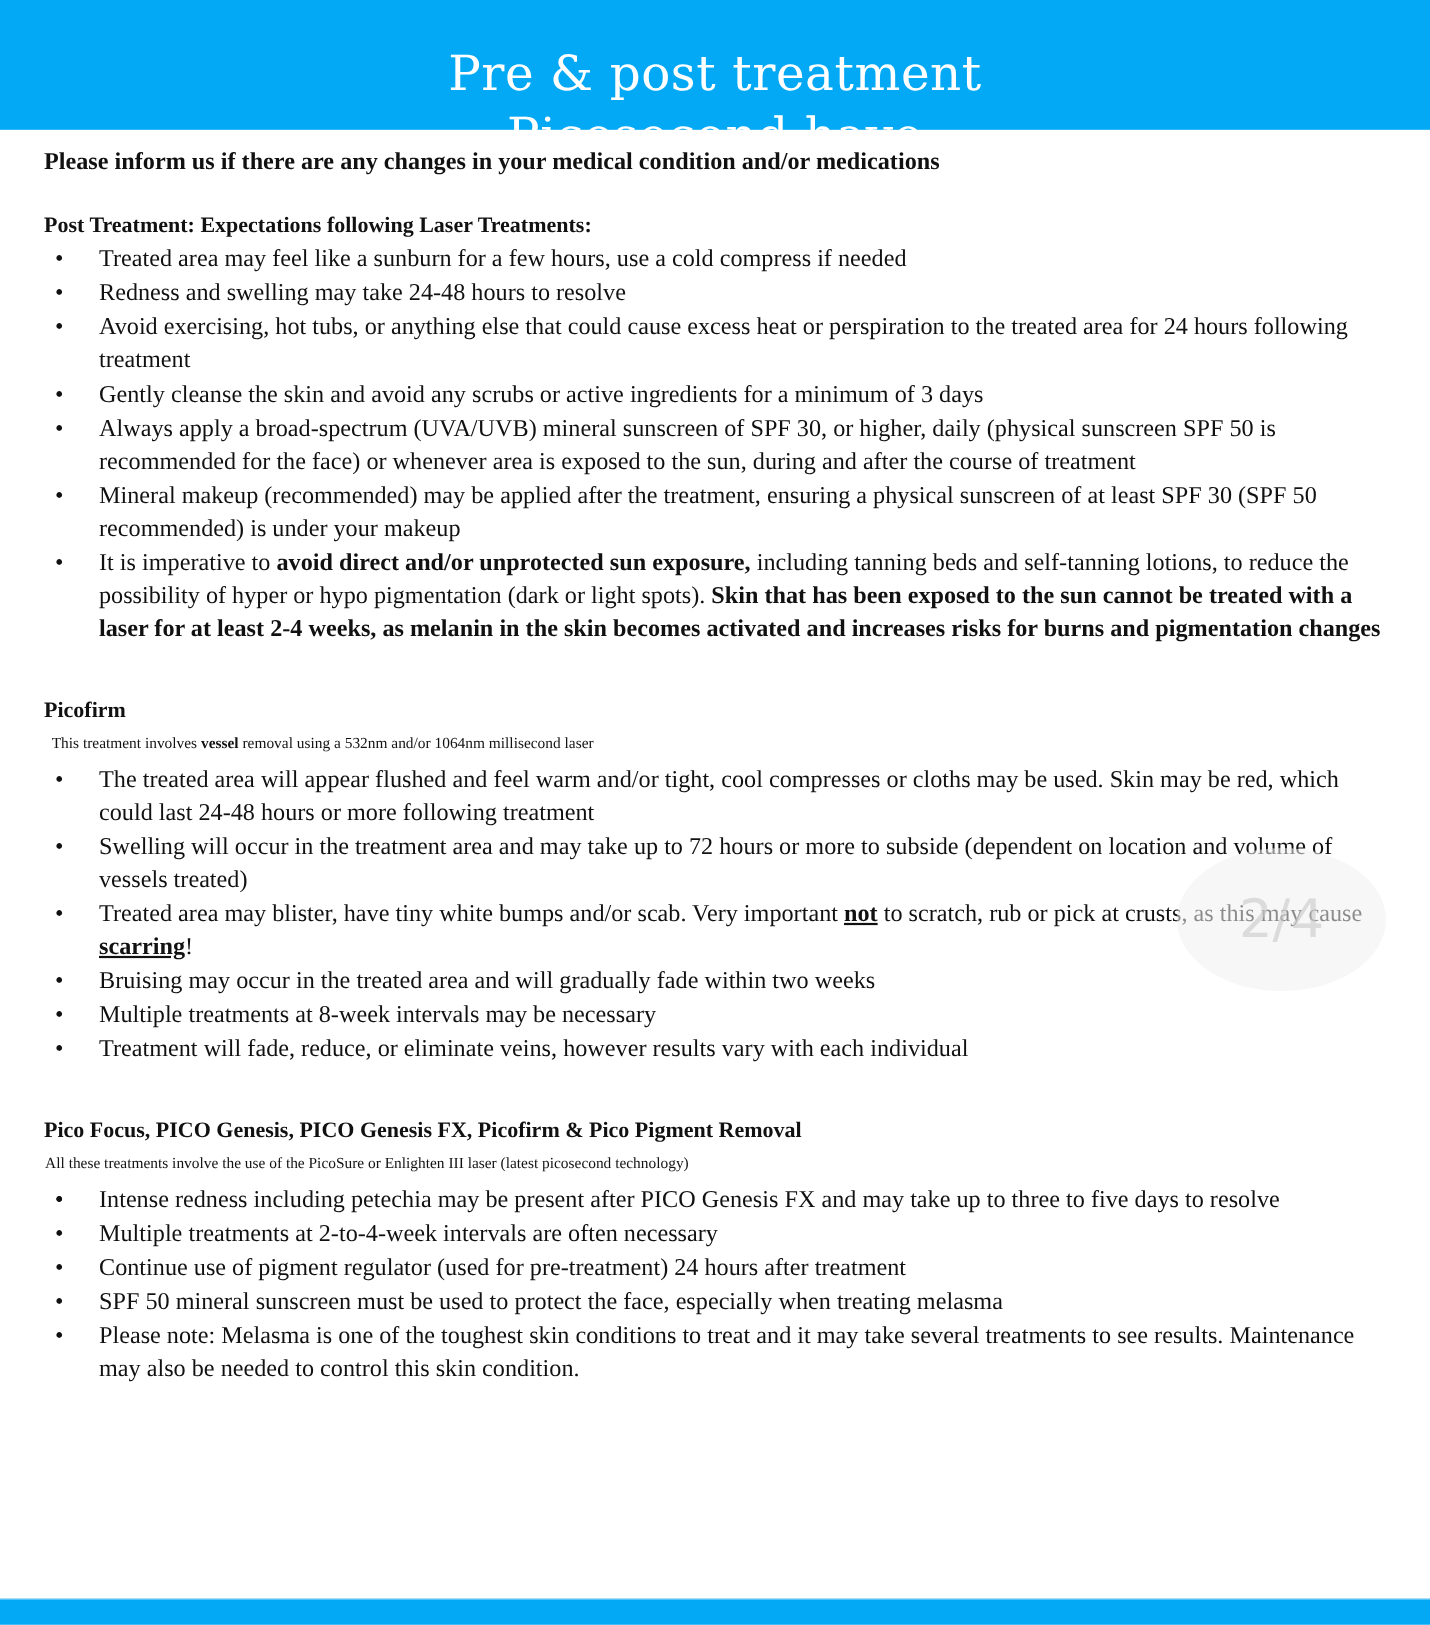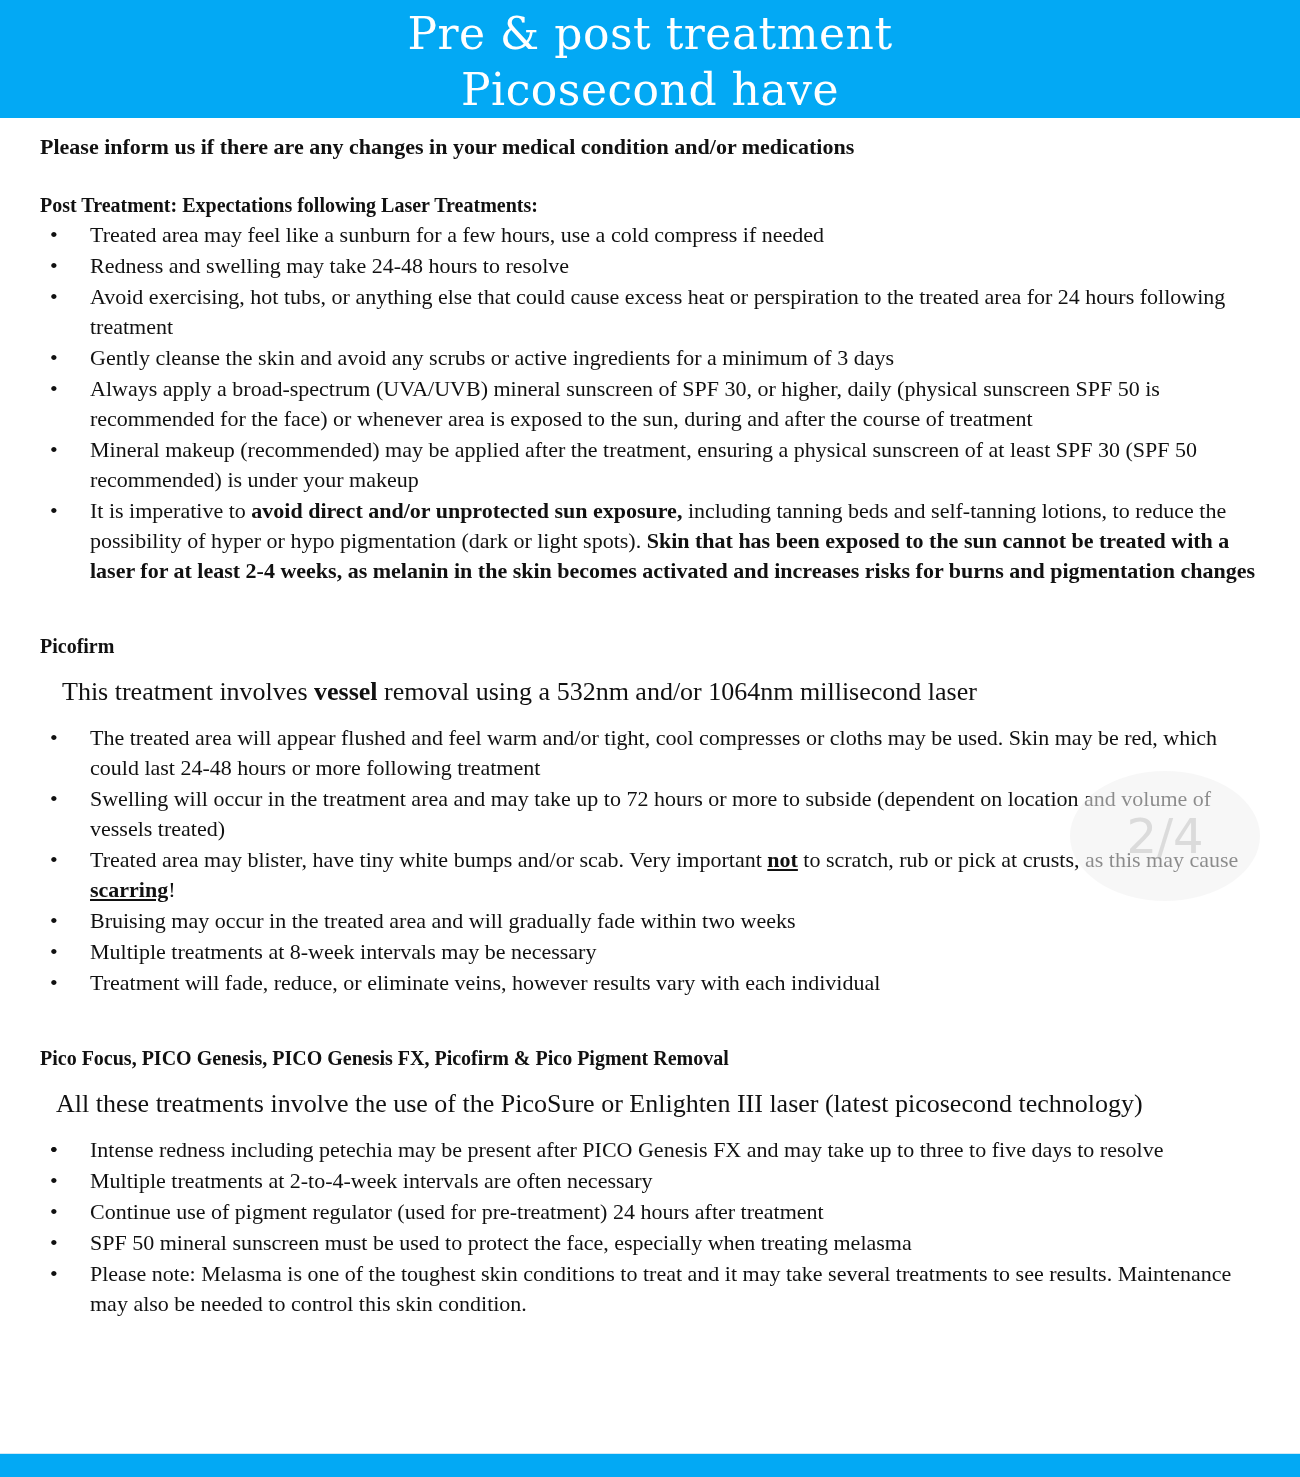--- a/index.html
+++ b/index.html
@@ -1,23 +1,23 @@
 <!DOCTYPE html>
 <html><head>
 <meta charset="utf-8">
 <style>
   html, body { margin: 0; padding: 0; }
   body { width: 1300px; height: 1477px; background: #ffffff; position: relative; overflow: hidden; font-family: "Liberation Serif", "DejaVu Serif", serif; color: #111; }
   .header { position: absolute; left: 0; top: 0; width: 1300px; height: 118px; background: #03A9F4; color: #fff; text-align: center; }
   .header .line { font-family: "DejaVu Serif", "Liberation Serif", serif; font-size: 44px; line-height: 56px; letter-spacing: 0.5px; }
-  .header .line1 { padding-top: 6px; }
+  .header .line1 { padding-top: 6px; margin-top: 34px; }
   .content { position: absolute; left: 40px; top: 130px; width: 1230px; }
   .notice { font-weight: bold; font-size: 22px; line-height: 30px; margin: 2px 0 0 0; }
   .section-title { font-weight: bold; font-size: 20px; line-height: 30px; margin: 0; }
-  .intro { font-size: 26px; line-height: 30px; margin: 16px; }
+  .intro { font-size: 14px; line-height: 30px; margin: 1px; }
   .intro.indent { padding-left: 6px; }
   ul { list-style: none; margin: 0; padding: 0; }
   li { position: relative; padding-left: 50px; font-size: 22px; line-height: 30px; margin-bottom: 1px; }
   li .bullet { position: absolute; left: 10px; top: 0; font-size: 22px; }
   b { font-weight: bold; }
   u { text-decoration: underline; }
   .gap-after-notice { height: 28px; }
   .gap-section { height: 44px; }
   .page-badge { position: absolute; left: 1070px; top: 771px; width: 190px; height: 130px; border-radius: 50%; background: rgba(240,240,240,0.55); color: rgba(200,200,200,0.6); font-family: "DejaVu Sans", sans-serif; font-size: 48px; display: flex; align-items: center; justify-content: center; }
   .footer { position: absolute; left: 0; top: 1453px; width: 1300px; height: 24px; background: #03A9F4; border-top: 1px solid #cfe9f7; }

